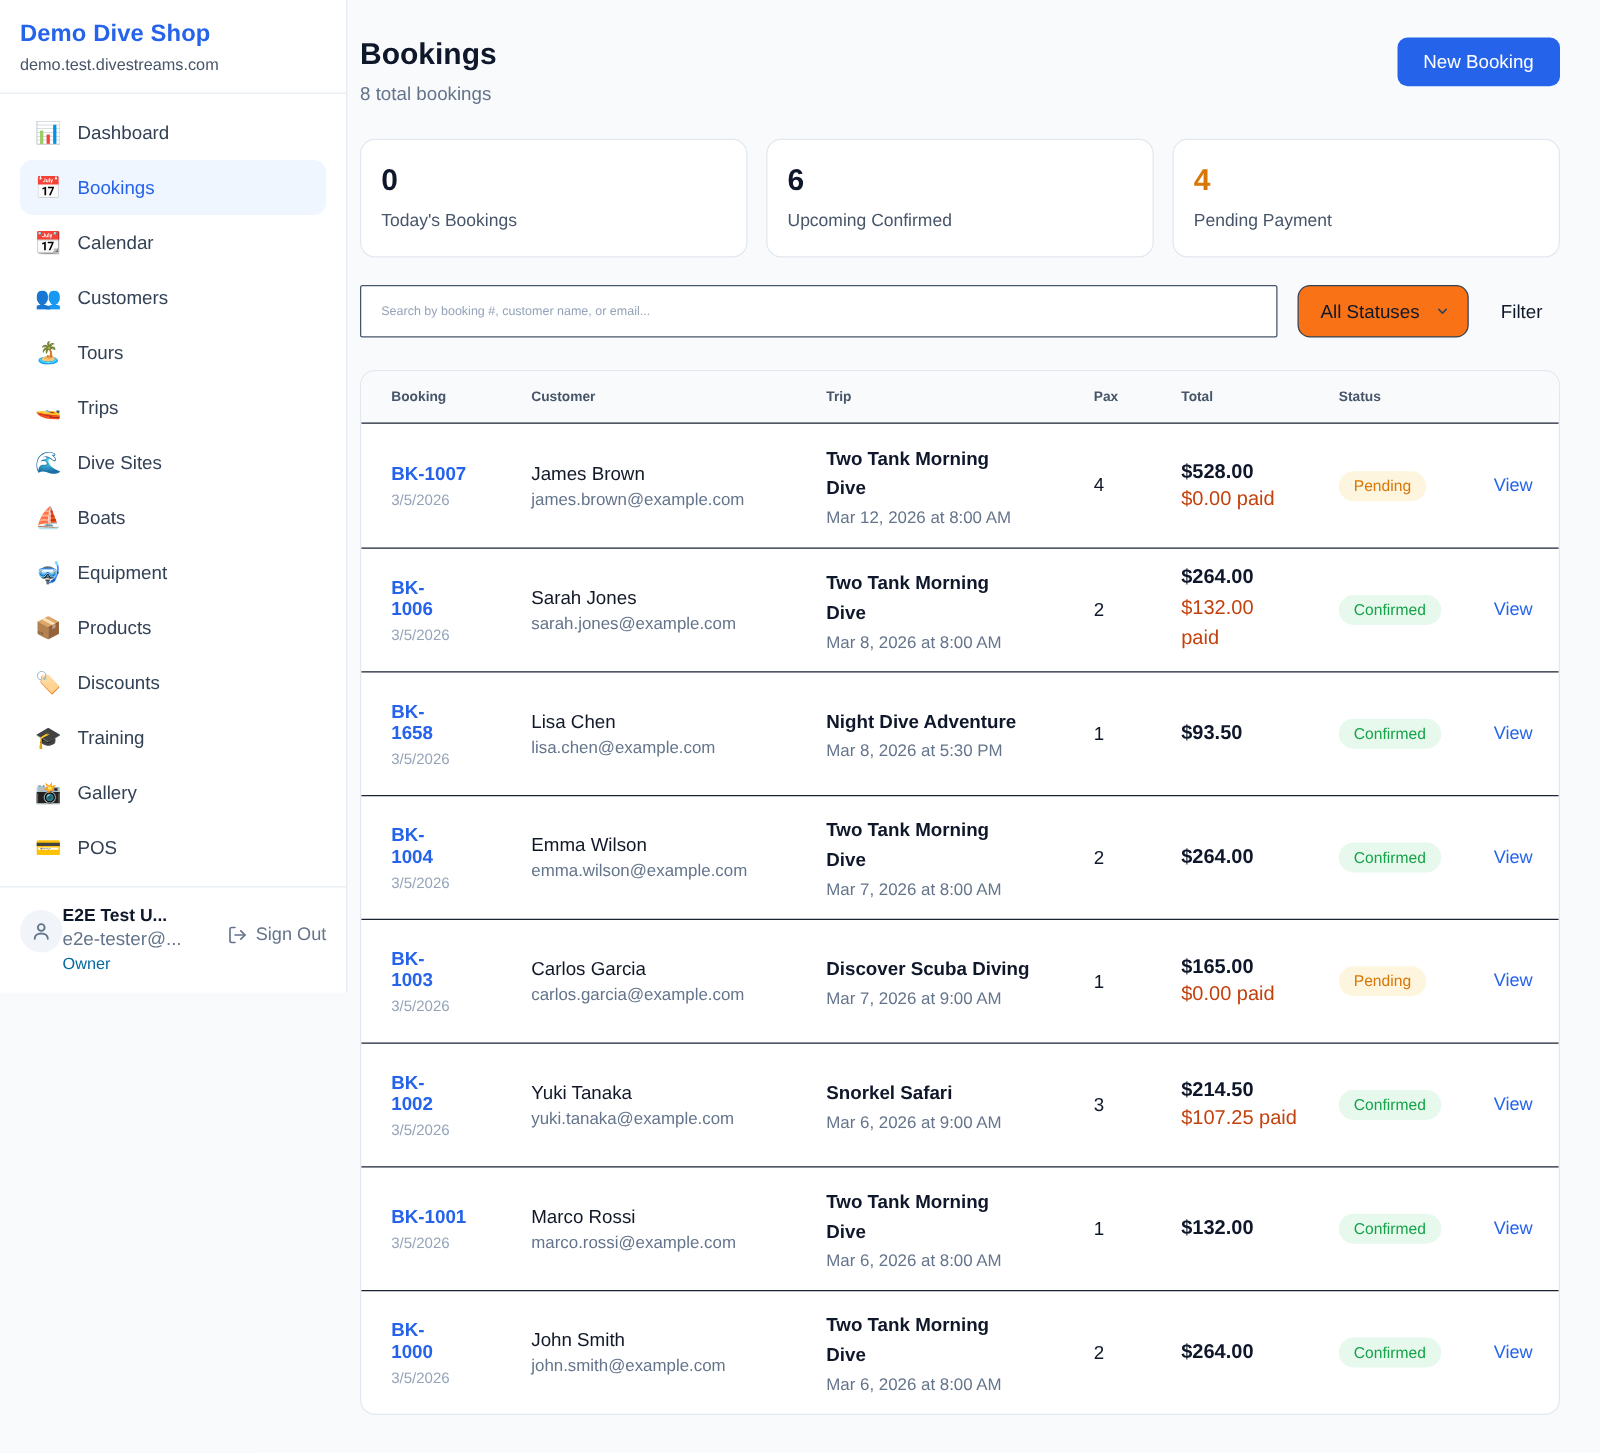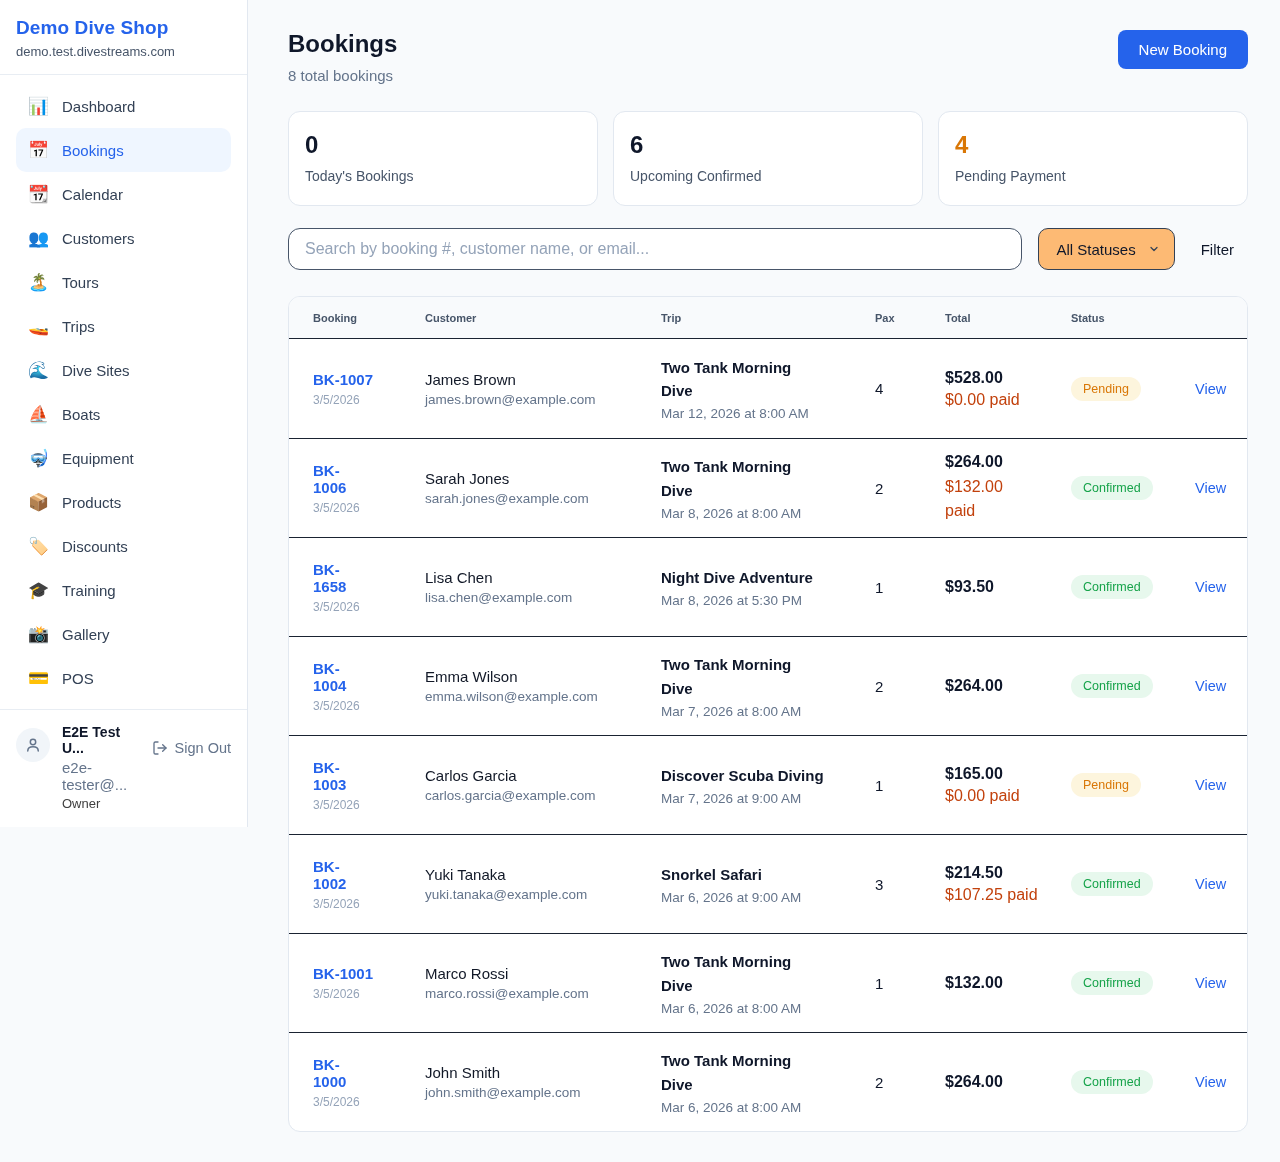--- a/index.html
+++ b/index.html
@@ -5,46 +5,46 @@
   * { margin:0; padding:0; box-sizing:border-box; }
   html,body { width:1280px; height:1162px; }
   body {
     font-family:"Liberation Sans", sans-serif;
     background:#f8fafc;
     color:#0f172a;
     position:relative;
   }
   
   .sidebar {
-    position:absolute; left:0; top:0; width:248px;
+    position:absolute; left:0; top:0; width:278px;
     background:#ffffff; border-right:1px solid #e2e8f0;
   }
   .brand { padding:17px 16px 15px; border-bottom:1px solid #e8edf3; }
   .brand-name { font-size:19px; font-weight:bold; color:#2563eb; letter-spacing:.1px; }
   .brand-domain { font-size:13px; color:#475569; margin-top:5px; }
   .nav { padding:9px 16px; }
   .nav-item {
     display:flex; align-items:center; gap:14px;
     height:44px; padding:0 12px; border-radius:10px;
     font-size:15px; color:#334155; cursor:pointer;
   }
   .nav-item .nav-icon { font-size:17px; width:20px; text-align:center; }
   .nav-item.active { background:#eff6ff; color:#2563eb; font-weight:500; }
   .side-footer {
     border-top:1px solid #e8edf3; padding:12px 16px 16px;
-    display:flex; align-items:flex-start; gap:12px;
+    display:flex; align-items:flex-start; gap:0;
   }
   .avatar {
     width:34px; height:34px; border-radius:50%; background:#f1f5f9;
     display:flex; align-items:center; justify-content:center; flex:none; margin-top:6px;
   }
   .user-info { flex:1; min-width:0; }
   .user-name { font-size:14px; font-weight:bold; color:#0f172a; margin-top:2px; }
   .user-email { font-size:15px; color:#64748b; margin-top:3px; }
-  .user-role { font-size:13px; color:#404040; margin-top:3px; }
+  .user-role { font-size:13px; color:#0369a1; margin-top:3px; }
   .signout { display:flex; align-items:center; gap:7px; color:#64748b; font-size:14.5px;
              margin-top:18px; cursor:pointer; white-space:nowrap; }
   
   .main { margin-left:256px; padding:30px 32px 32px; }
   .page-head { display:flex; justify-content:space-between; align-items:flex-start; }
   .page-title { font-size:24px; font-weight:bold; color:#0f172a; }
   .page-sub { font-size:15px; color:#64748b; margin-top:9px; }
   .btn-primary {
     background:#2563eb; color:#fff; border:none; border-radius:8px;
     font-size:15px; font-weight:500; padding:11px 21px; cursor:pointer;
@@ -55,27 +55,27 @@
   .stat-card {
     flex:1; background:#fff; border:1px solid #e2e8f0; border-radius:12px;
     padding:19px 16px 21px;
   }
   .stat-value { font-size:24px; font-weight:bold; color:#0f172a; }
   .stat-value.accent { color:#d97706; }
   .stat-label { font-size:14px; color:#475569; margin-top:9px; }
   
   .filter-row { display:flex; align-items:center; gap:16px; margin-top:22px; }
   .search-box {
-    flex:1; height:42px; border:1.5px solid #475569; border-radius:12px;
-    background:#fff; padding:0 16px; font-size:16px; color:#0f172a;
+    flex:1; height:42px; border:1.5px solid #475569; border-radius:2px;
+    background:#fff; padding:0 16px; font-size:10px; color:#0f172a;
     font-family:"Liberation Sans", sans-serif;
   }
   .search-box::placeholder { color:#94a3b8; }
   .status-select {
-    height:42px; border:1.5px solid #334155; border-radius:10px; background:#fdba74;
+    height:42px; border:1.5px solid #334155; border-radius:10px; background:#f97316;
     display:flex; align-items:center; gap:12px; padding:0 14px 0 17px;
     font-size:15px; color:#0f172a; cursor:pointer; white-space:nowrap;
   }
   .filter-btn { font-size:15px; color:#0f172a; padding:0 14px 0 10px; cursor:pointer; }
   
   .table-card {
     margin-top:26px; background:#fff; border:1px solid #e2e8f0; border-radius:12px;
     overflow:hidden;
   }
   .thead, .trow {

